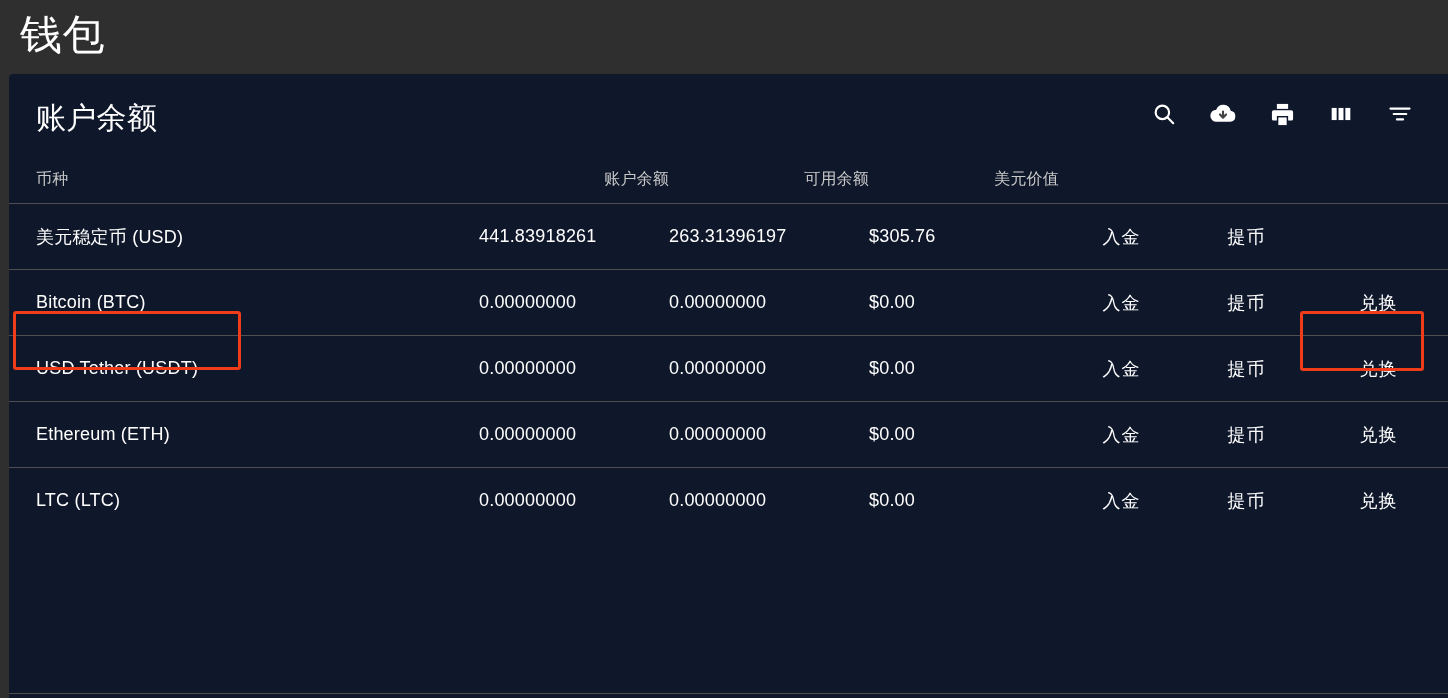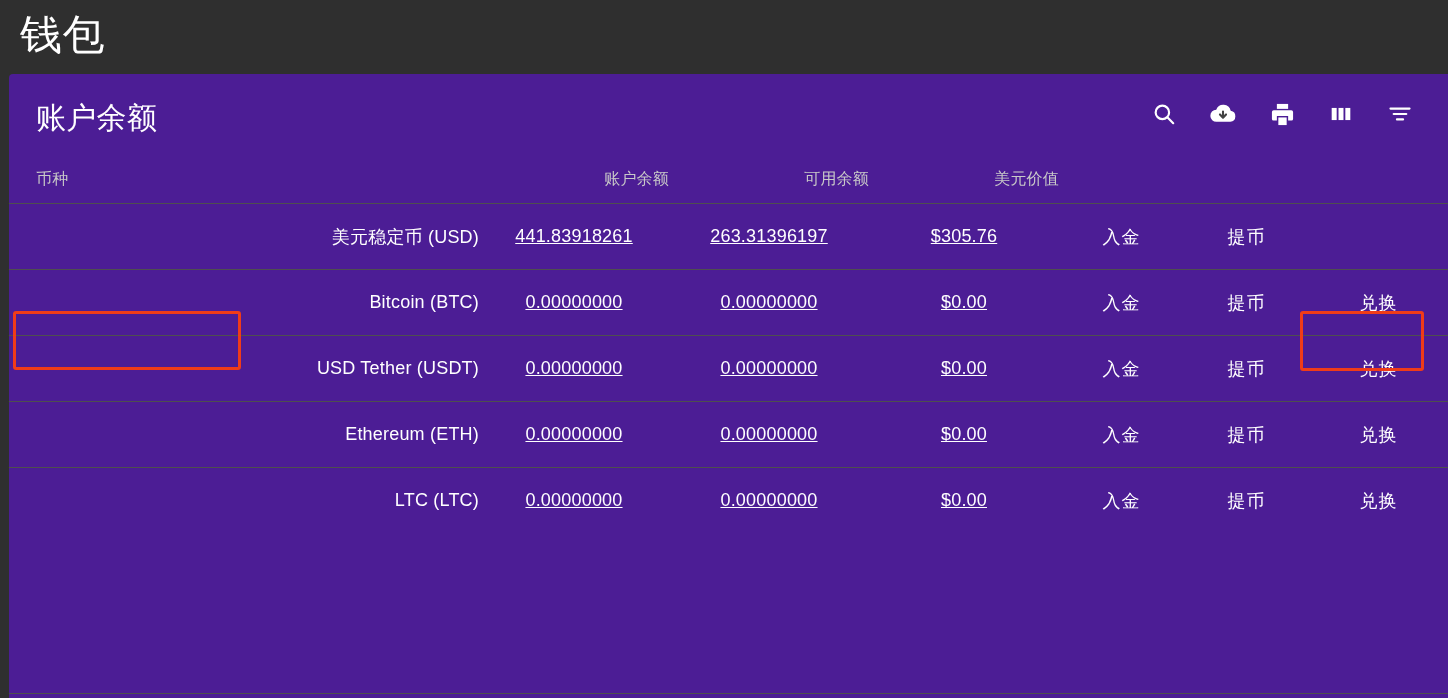--- a/index.html
+++ b/index.html
@@ -35,21 +35,21 @@
     letter-spacing: 0.5px;
   }
 
   
   .card {
     position: absolute;
     left: 9px;
     top: 74px;
     width: 1439px;
     height: 624px;
-    background: #4c1d95;
+    background: #0f172a;
     border-top-left-radius: 4px;
     overflow: hidden;
   }
 
   .card-toolbar {
     position: relative;
     height: 82px;
   }
   .card-title {
     position: absolute;
@@ -106,22 +106,22 @@
     height: 65px;
     border-top: 1px solid #4f4f4f;
   }
   tbody td {
     height: 65px;
     font-size: 18px;
     font-weight: 400;
     color: #ffffff;
     letter-spacing: 0.2px;
   }
-  td.c-name { text-align: right;  padding-left: 27px; }
-  td.c-num  { text-align: center; text-decoration: underline; }
+  td.c-name { text-align: left;  padding-left: 27px; }
+  td.c-num  { text-align: left; }
   td.c-act  { text-align: center; }
 
   
   col.w-name { width: 470px; }
   col.w-bal  { width: 190px; }
   col.w-avl  { width: 200px; }
   col.w-usd  { width: 190px; }
   col.w-a1   { width: 125px; }
   col.w-a2   { width: 125px; }
   col.w-a3   { width: 139px; }

